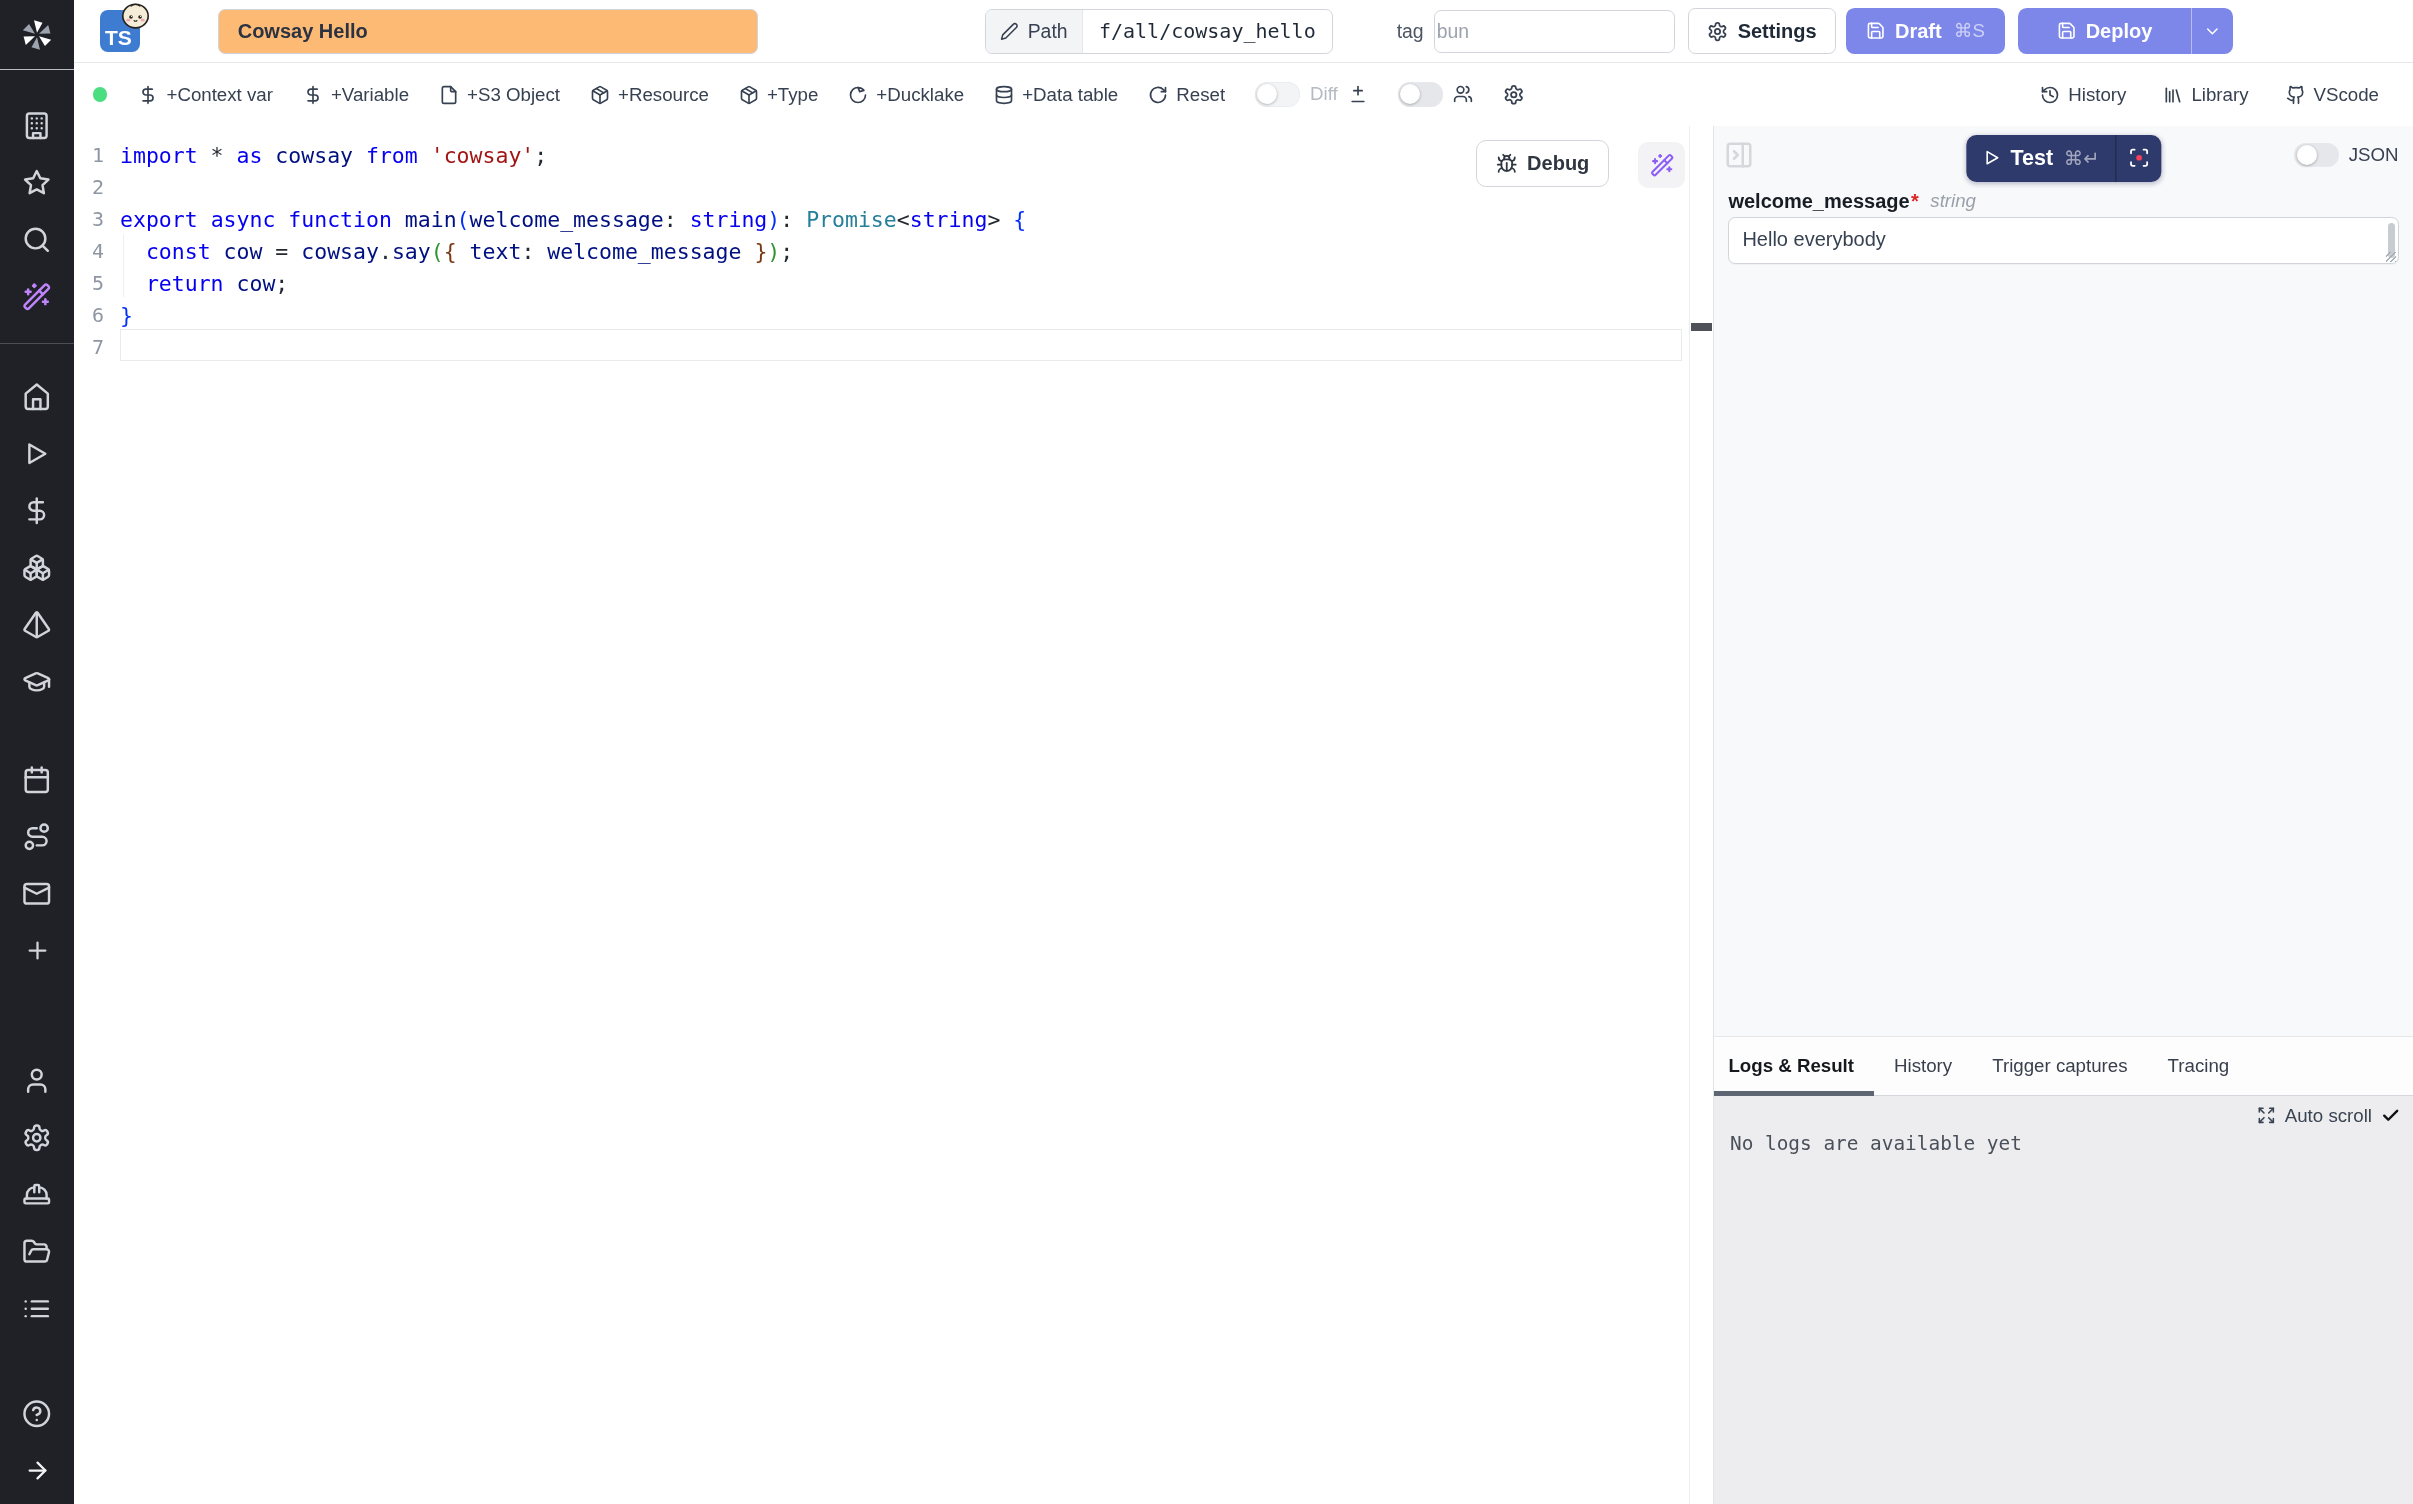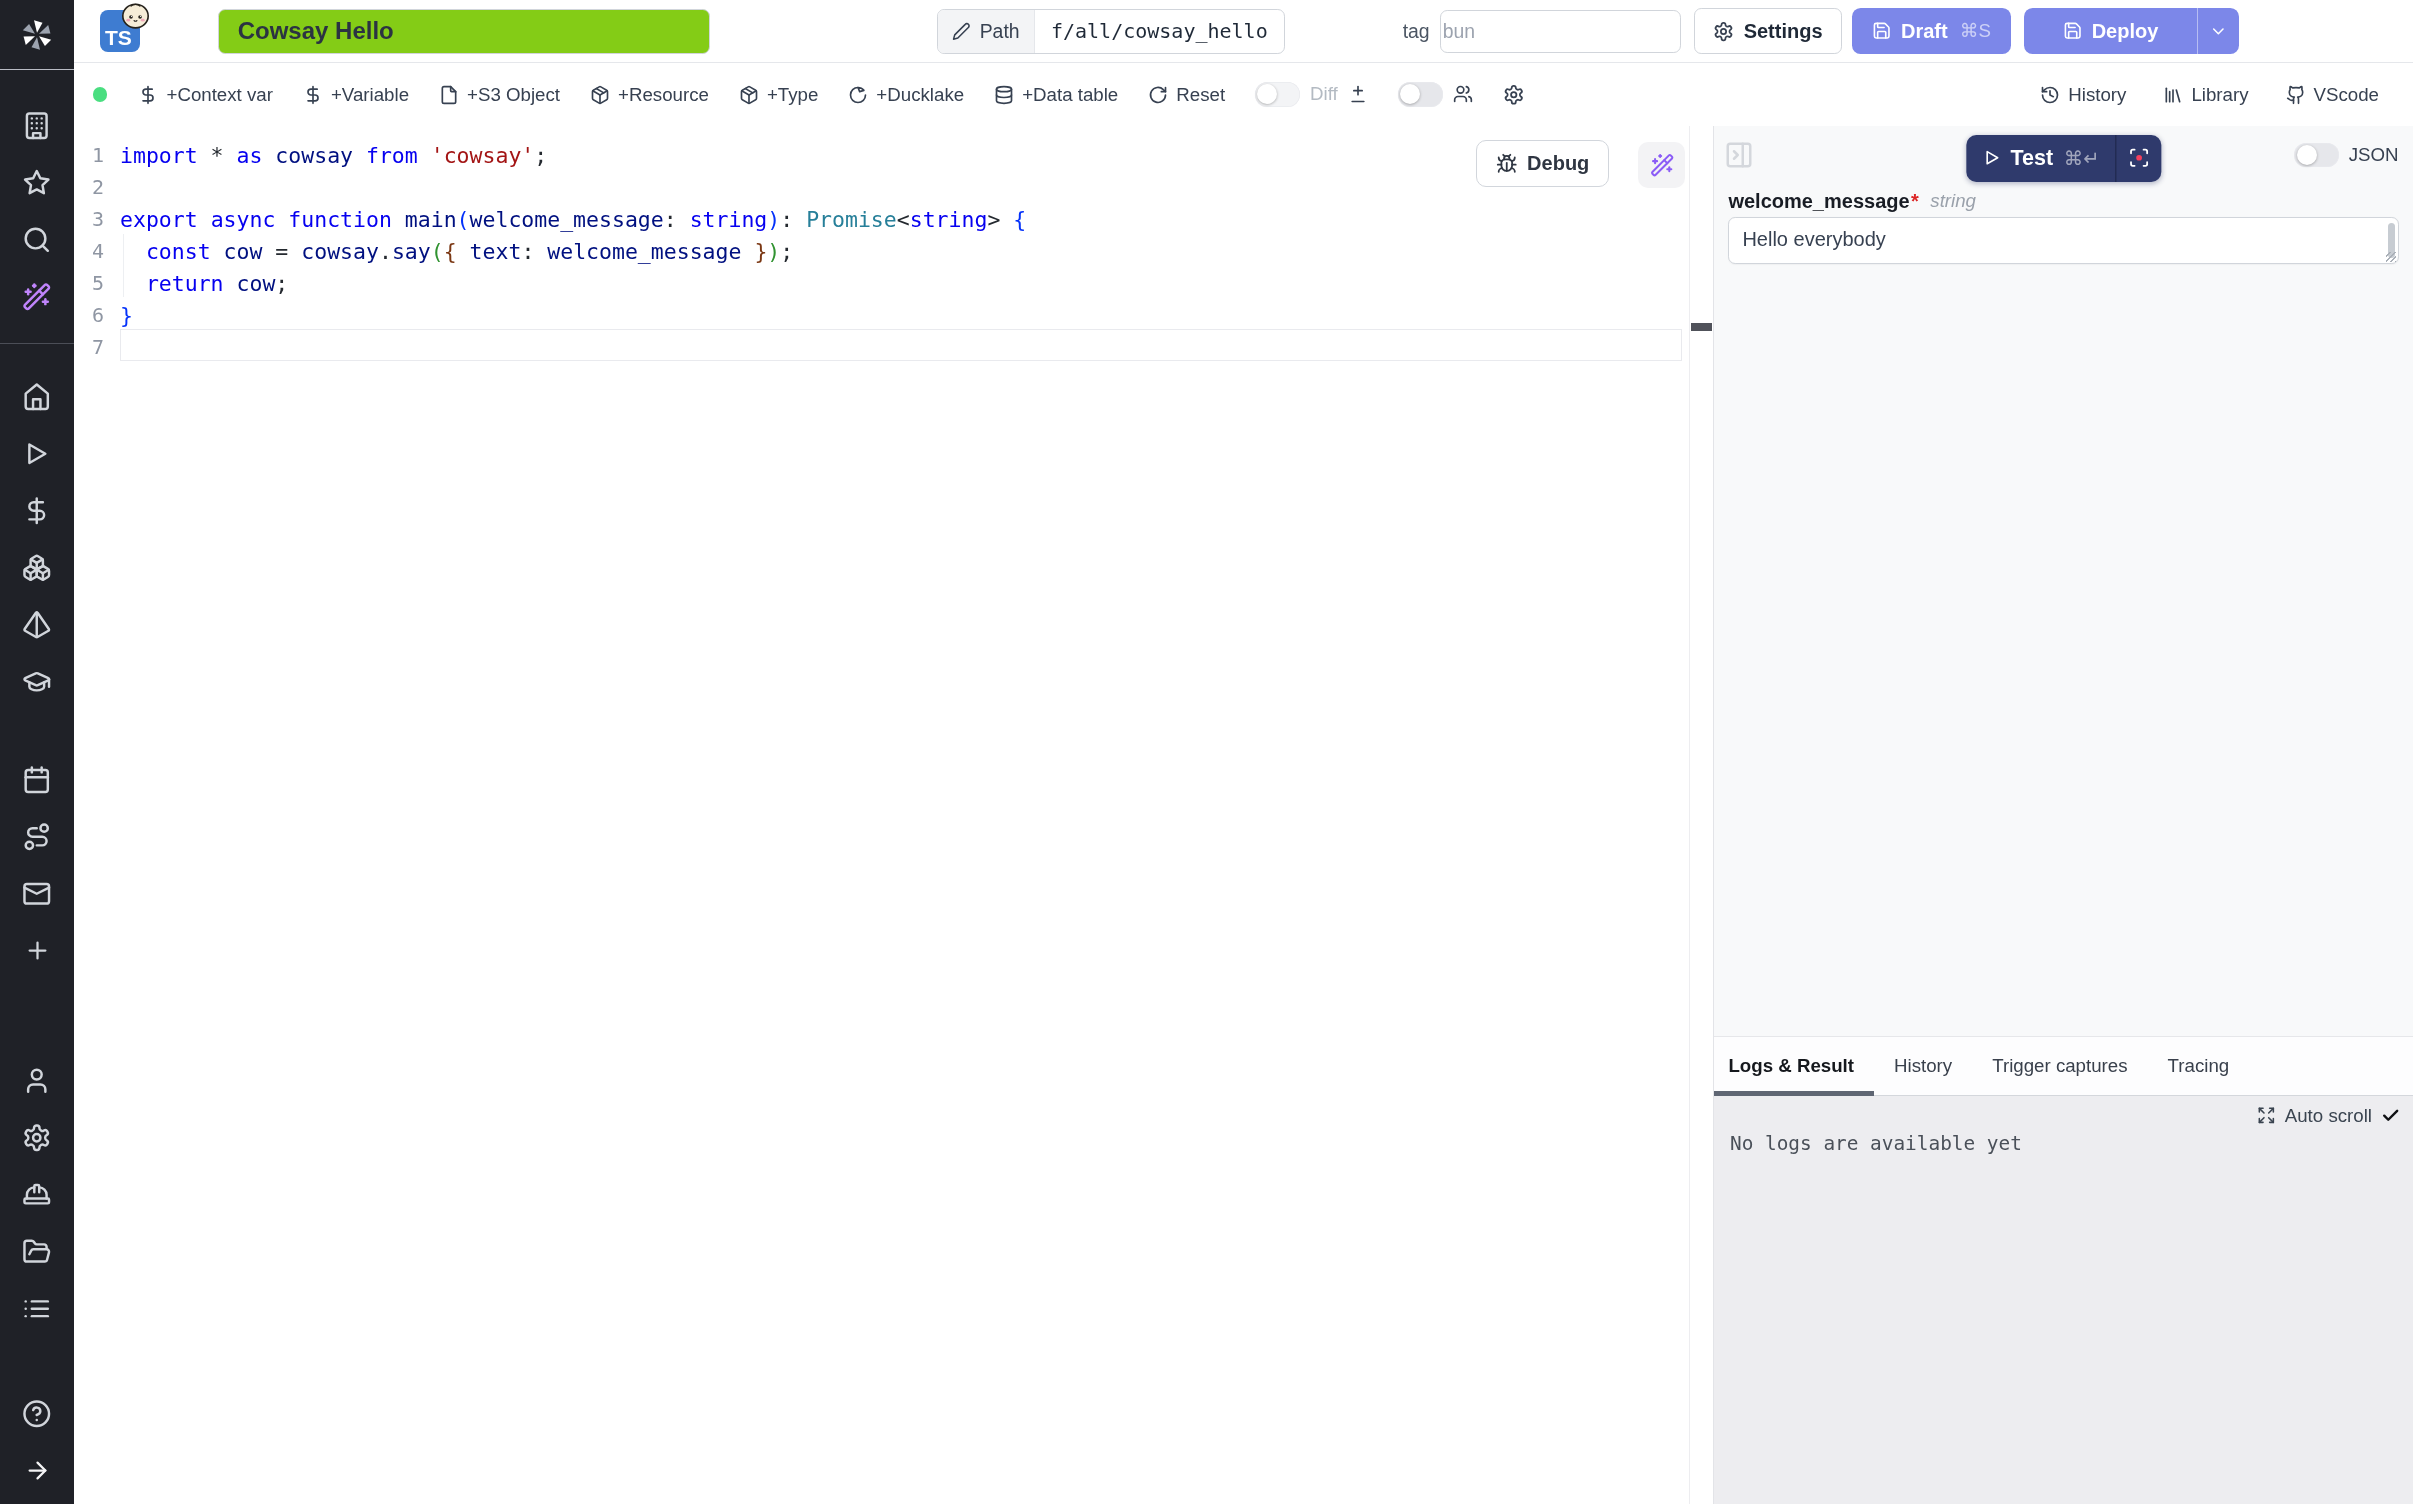--- a/index.html
+++ b/index.html
@@ -26,27 +26,27 @@
   .bright{ color:#f4f4f5 !important; }
 
   
   .main{ position:absolute; left:74px; top:0; right:0; bottom:0; display:flex; flex-direction:column;}
 
   
   .topbar{ height:63px; flex:none; background:#fff; border-bottom:0.7px solid #e5e7eb; display:flex; align-items:center; padding:0 34px 0 26px;}
   .ts-badge{ position:relative; width:40px; height:42px; background:#3e7cd1; border-radius:8px; display:flex; align-items:flex-end; padding:0 0 3.6px 5px; flex:none;}
   .ts-badge .ts-txt{ color:#fff; font-weight:800; font-size:21px; line-height:1;}
   .bun-wrap{ position:absolute; right:-10px; top:-8px; width:29px; height:26.6px;}
-  .title-input{ margin-left:78px; width:492px; height:45px; border:0.7px solid #d1d5db; border-radius:7.2px; font-family:"Liberation Sans",sans-serif; font-size:24px; font-weight:700; color:#2b3342; padding:0 18.7px; outline:none; background:#84cc16;}
+  .title-input{ margin-left:78px; width:540px; height:45px; border:0.7px solid #d1d5db; border-radius:7.2px; font-family:"Liberation Sans",sans-serif; font-size:20px; font-weight:700; color:#2b3342; padding:0 18.7px; outline:none; background:#fdba74;}
   .path-chip{ margin-left:227px; height:45px; border:0.7px solid #d1d5db; border-radius:7.2px; display:flex; align-items:stretch; overflow:hidden; background:#fff;}
   .path-left{ background:#f3f4f6; border-right:0.7px solid #e5e7eb; display:flex; align-items:center; gap:8.6px; padding:0 14.4px; color:#374151;}
   .path-left [data-icon]{ width:18.7px; height:18.7px;}
   .path-label{ font-size:19.4px; color:#374151;}
   .path-value{ display:flex; align-items:center; padding:0 16px; font-size:20px; color:#1f2937;}
-  .tag-group{ margin-left:118px; display:flex; align-items:center; gap:10px;}
+  .tag-group{ margin-left:64px; display:flex; align-items:center; gap:10px;}
   .tag-label{ font-size:19.4px; color:#4b5563;}
   .tag-input{ width:241px; height:43px; border:0.7px solid #d1d5db; border-radius:7.2px; font-size:19.4px; padding:0 2px; outline:none; font-family:"Liberation Sans",sans-serif;}
   .tag-input::placeholder{ color:#9ca3af;}
   .btn{ display:flex; align-items:center; cursor:pointer; }
   .settings-btn{ margin-left:13px; height:46px; border:0.7px solid #d1d5db; border-radius:7.2px; background:#fff; padding:0 18.7px; gap:9.3px; color:#1f2937; font-size:20px; font-weight:600;}
   .settings-btn [data-icon]{ width:21px; height:21px; color:#374151;}
   .indigo-btn{ background:#7c87e9; color:#fff; border-radius:8.6px; height:46px; font-size:20px; font-weight:600;}
   .draft-btn{ margin-left:10px; padding:0 20px; gap:9.3px;}
   .shortcut{ color:rgba(255,255,255,.62); font-weight:400; font-size:18.7px; margin-left:2.9px;}
   .deploy-split{ margin-left:13px; display:flex; align-items:stretch; border-radius:8.6px; overflow:hidden; height:46px;}

